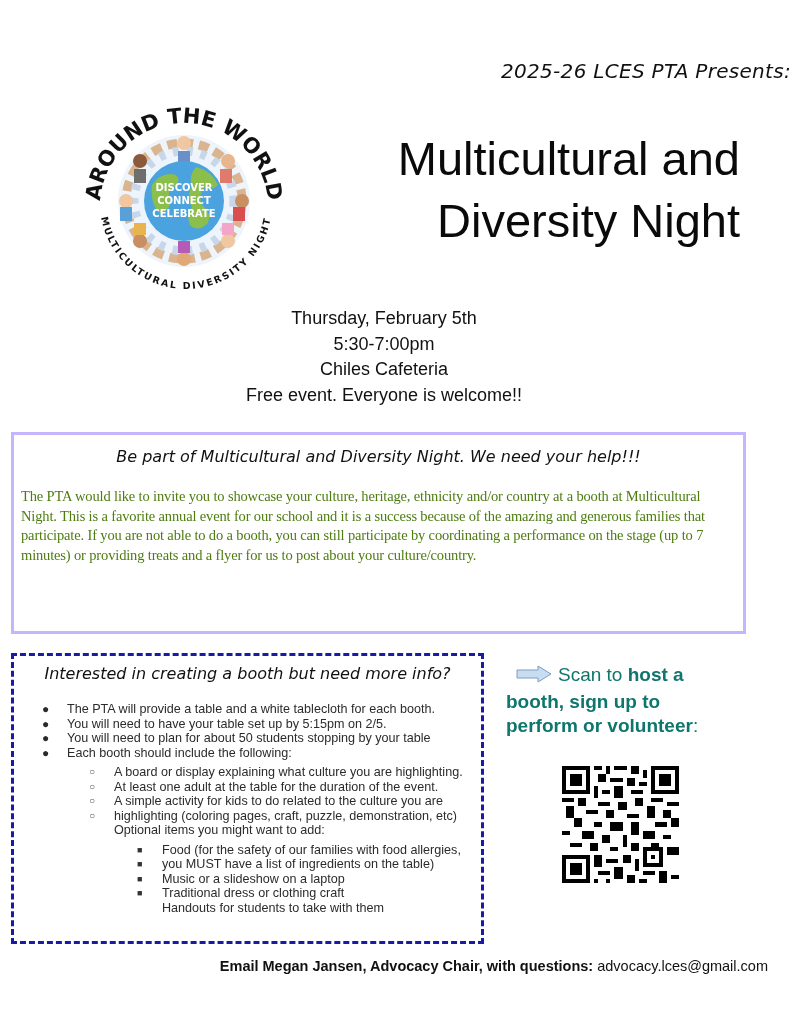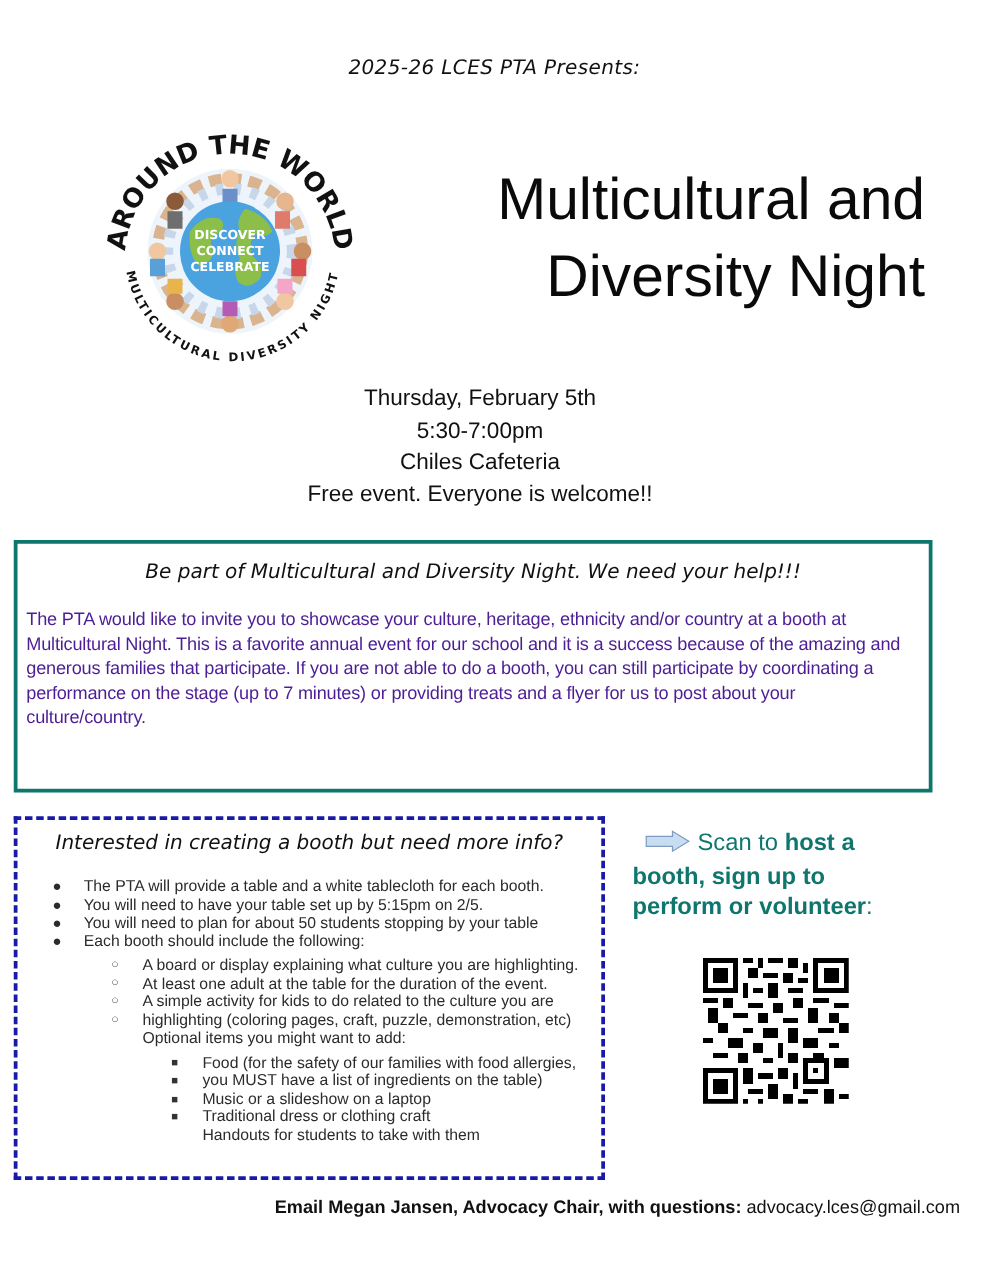--- a/index.html
+++ b/index.html
@@ -1,30 +1,30 @@
 <!DOCTYPE html>
 <html><head>
 <meta charset="utf-8">
 <style>
   html, body { margin: 0; padding: 0; background: #ffffff; }
   body { width: 791px; height: 1024px; position: relative; overflow: hidden; color: #111; font-family: "Liberation Sans", "DejaVu Sans", sans-serif; }
   .abs { position: absolute; }
   .script { font-family: "DejaVu Sans", sans-serif; font-style: italic; }
 
-  #presents { left: 0; width: 791px; top: 44px; text-align: center; font-size: 16px; letter-spacing: 0.3px; }
+  #presents { left: 0; width: 791px; top: 59px; text-align: right; font-size: 20px; letter-spacing: 0.3px; }
 
   #logo { left: 78px; top: 95px; width: 210px; height: 200px; }
 
   #title { left: 300px; width: 440px; top: 128px; text-align: right; font-weight: normal; font-size: 47px; line-height: 62px; color: #0a0a0a; }
 
   #details { left: 0; width: 768px; top: 306px; text-align: center; font-weight: normal; font-size: 18px; line-height: 25.5px; color: #111; }
 
-  #help-box { left: 11px; top: 432px; width: 729px; height: 196px; border: 3px solid #0f766e; box-sizing: content-box; }
+  #help-box { left: 11px; top: 432px; width: 729px; height: 196px; border: 3px solid #c4b5fd; box-sizing: content-box; }
   #help-heading { position: absolute; left: 0; width: 100%; top: 12px; text-align: center; font-size: 16px; }
-  #help-body { position: absolute; left: 7px; right: 8px; top: 52px; font-size: 14.5px; line-height: 19.5px; color: #4c1d95; font-family: Liberation Sans, sans-serif; letter-spacing: -0.15px; }
+  #help-body { position: absolute; left: 7px; right: 8px; top: 52px; font-size: 14.5px; line-height: 19.5px; color: #4d7c0f; font-family: Liberation Serif, serif; letter-spacing: -0.15px; }
   #help-body p { margin: 0; }
   #help-body p + p { margin-top: 20px; }
 
   #info-box { left: 11px; top: 653px; width: 467px; height: 285px; border: 3px dashed #1a1aa8; }
   #info-heading { position: absolute; left: 0; width: 100%; top: 8px; text-align: center; font-size: 16px; }
   #info-list { position: absolute; left: 0; top: 46px; width: 100%; font-size: 12.6px; line-height: 14.5px; color: #2b2b2b; }
   .li { position: relative; padding-left: 53px; }
   .li .b { position: absolute; left: 28px; top: 0; font-size: 12px; }
   .li2 { position: relative; padding-left: 100px; }
   .li2 .b { position: absolute; left: 75px; top: 0; font-size: 10px; color: #555; }

